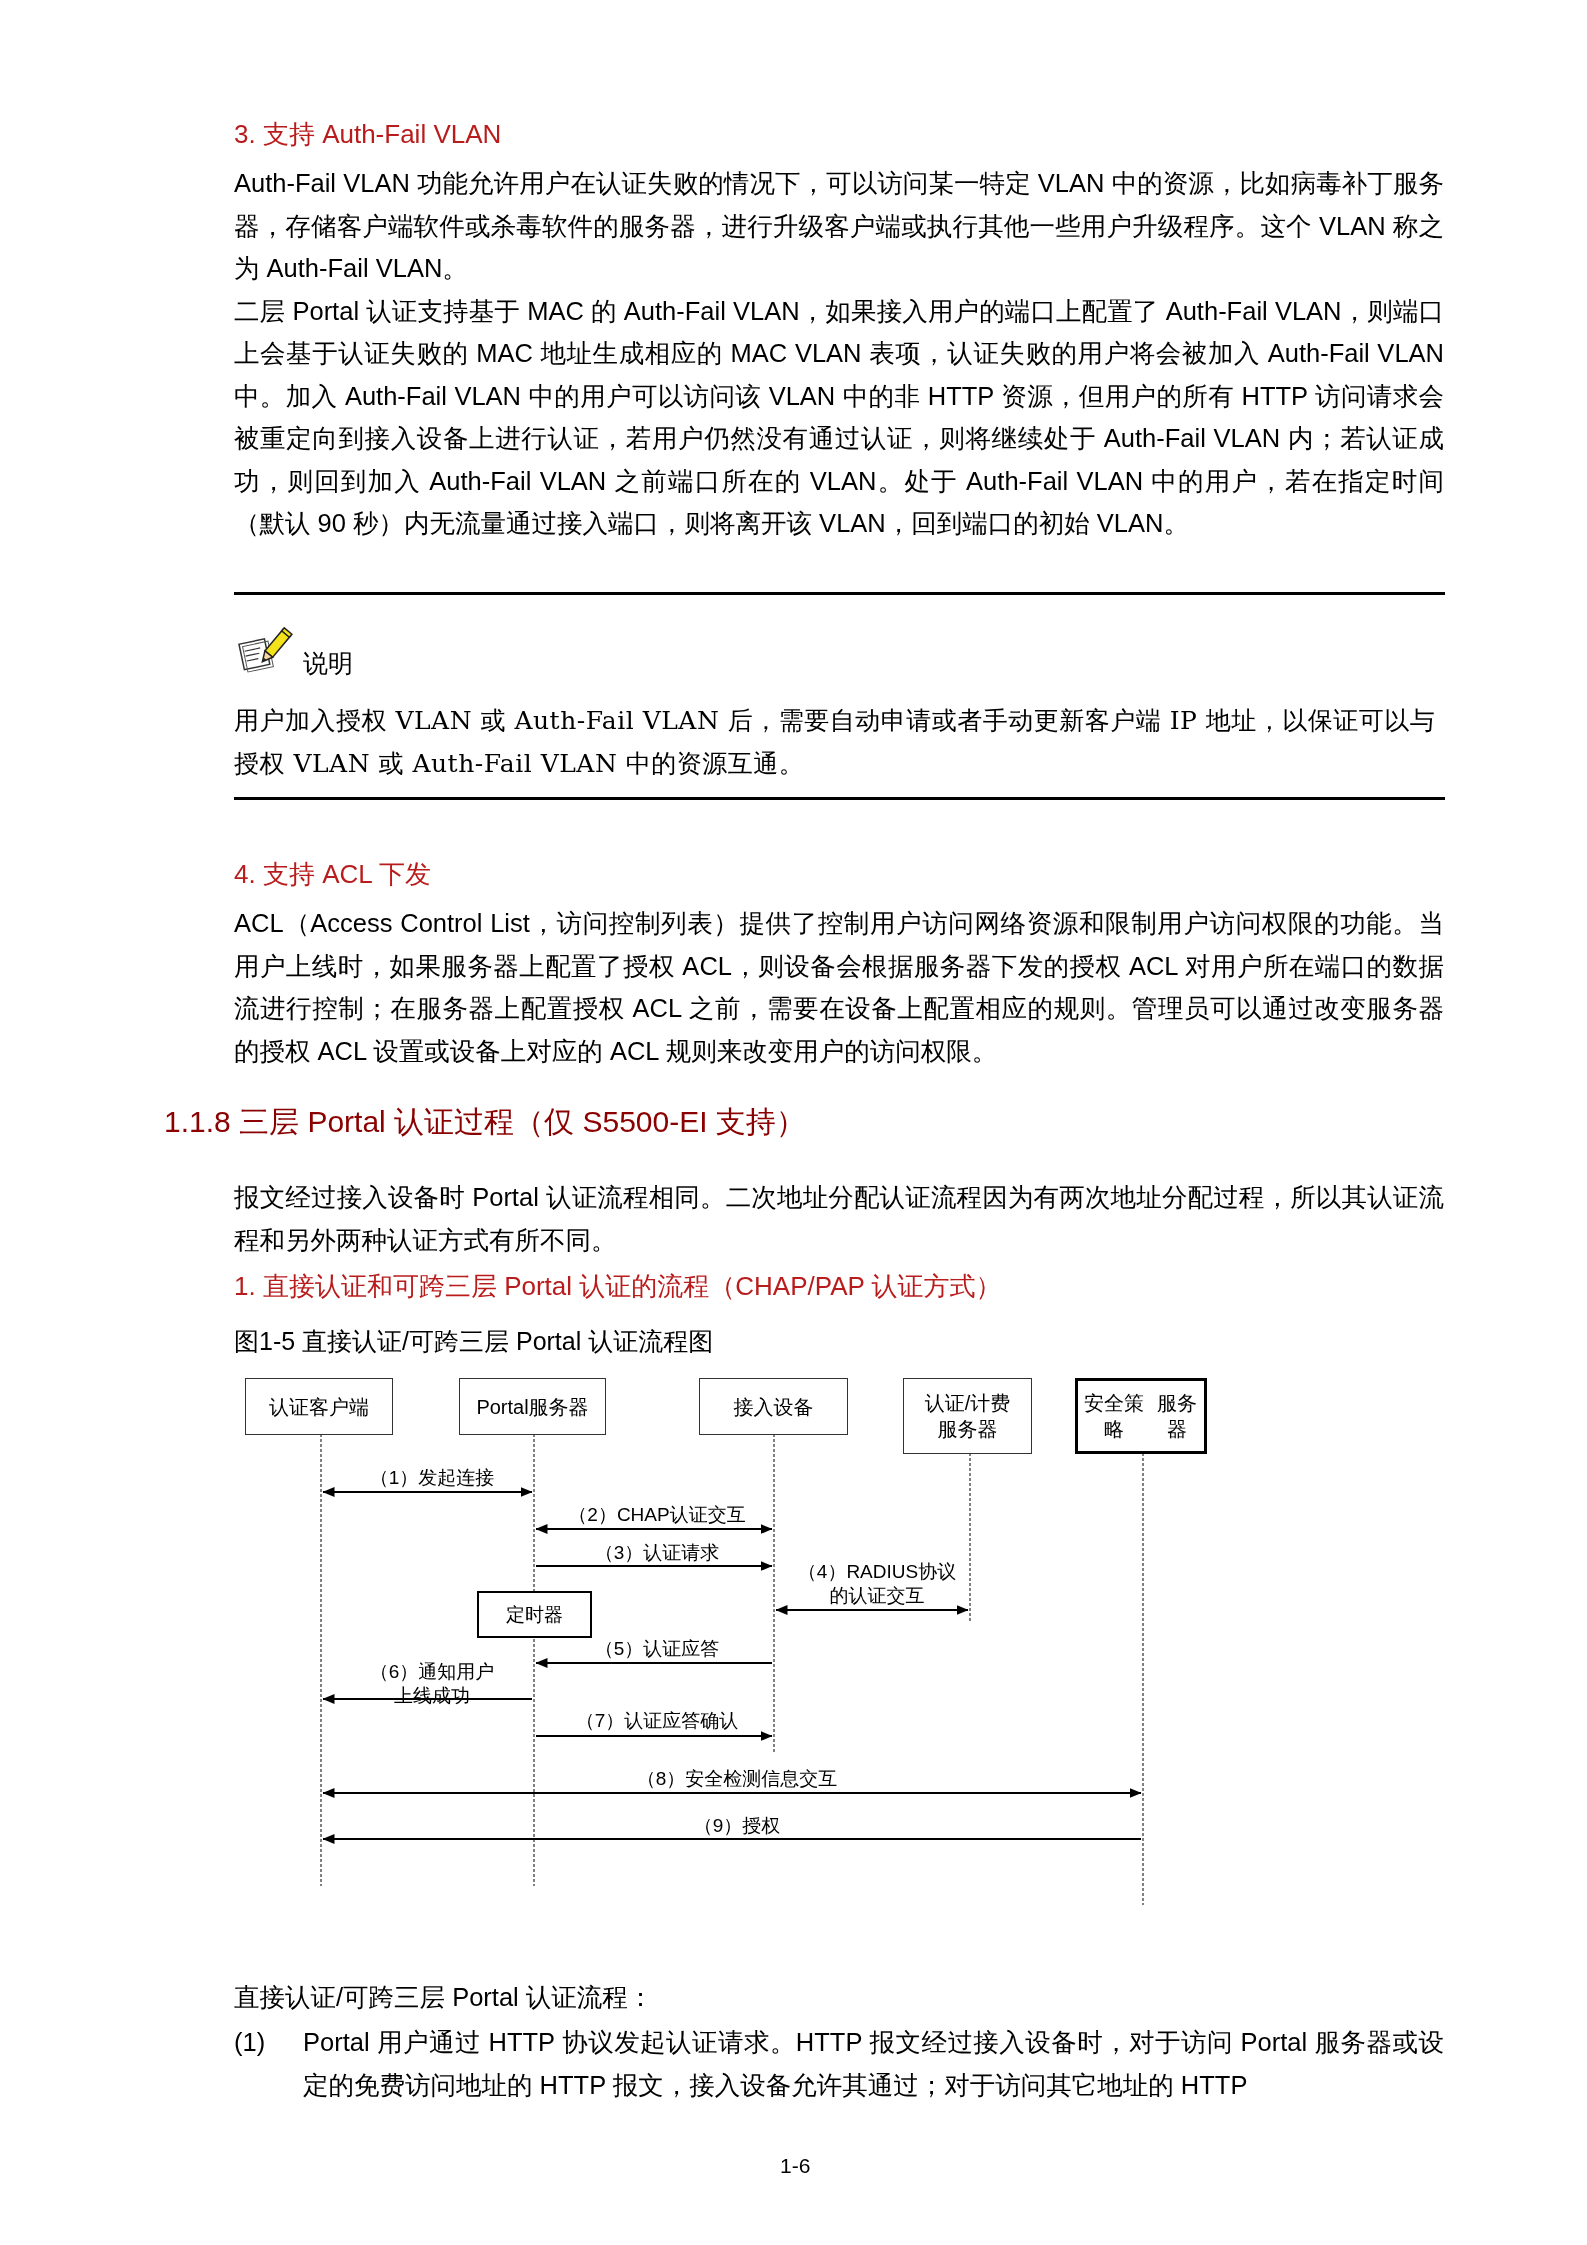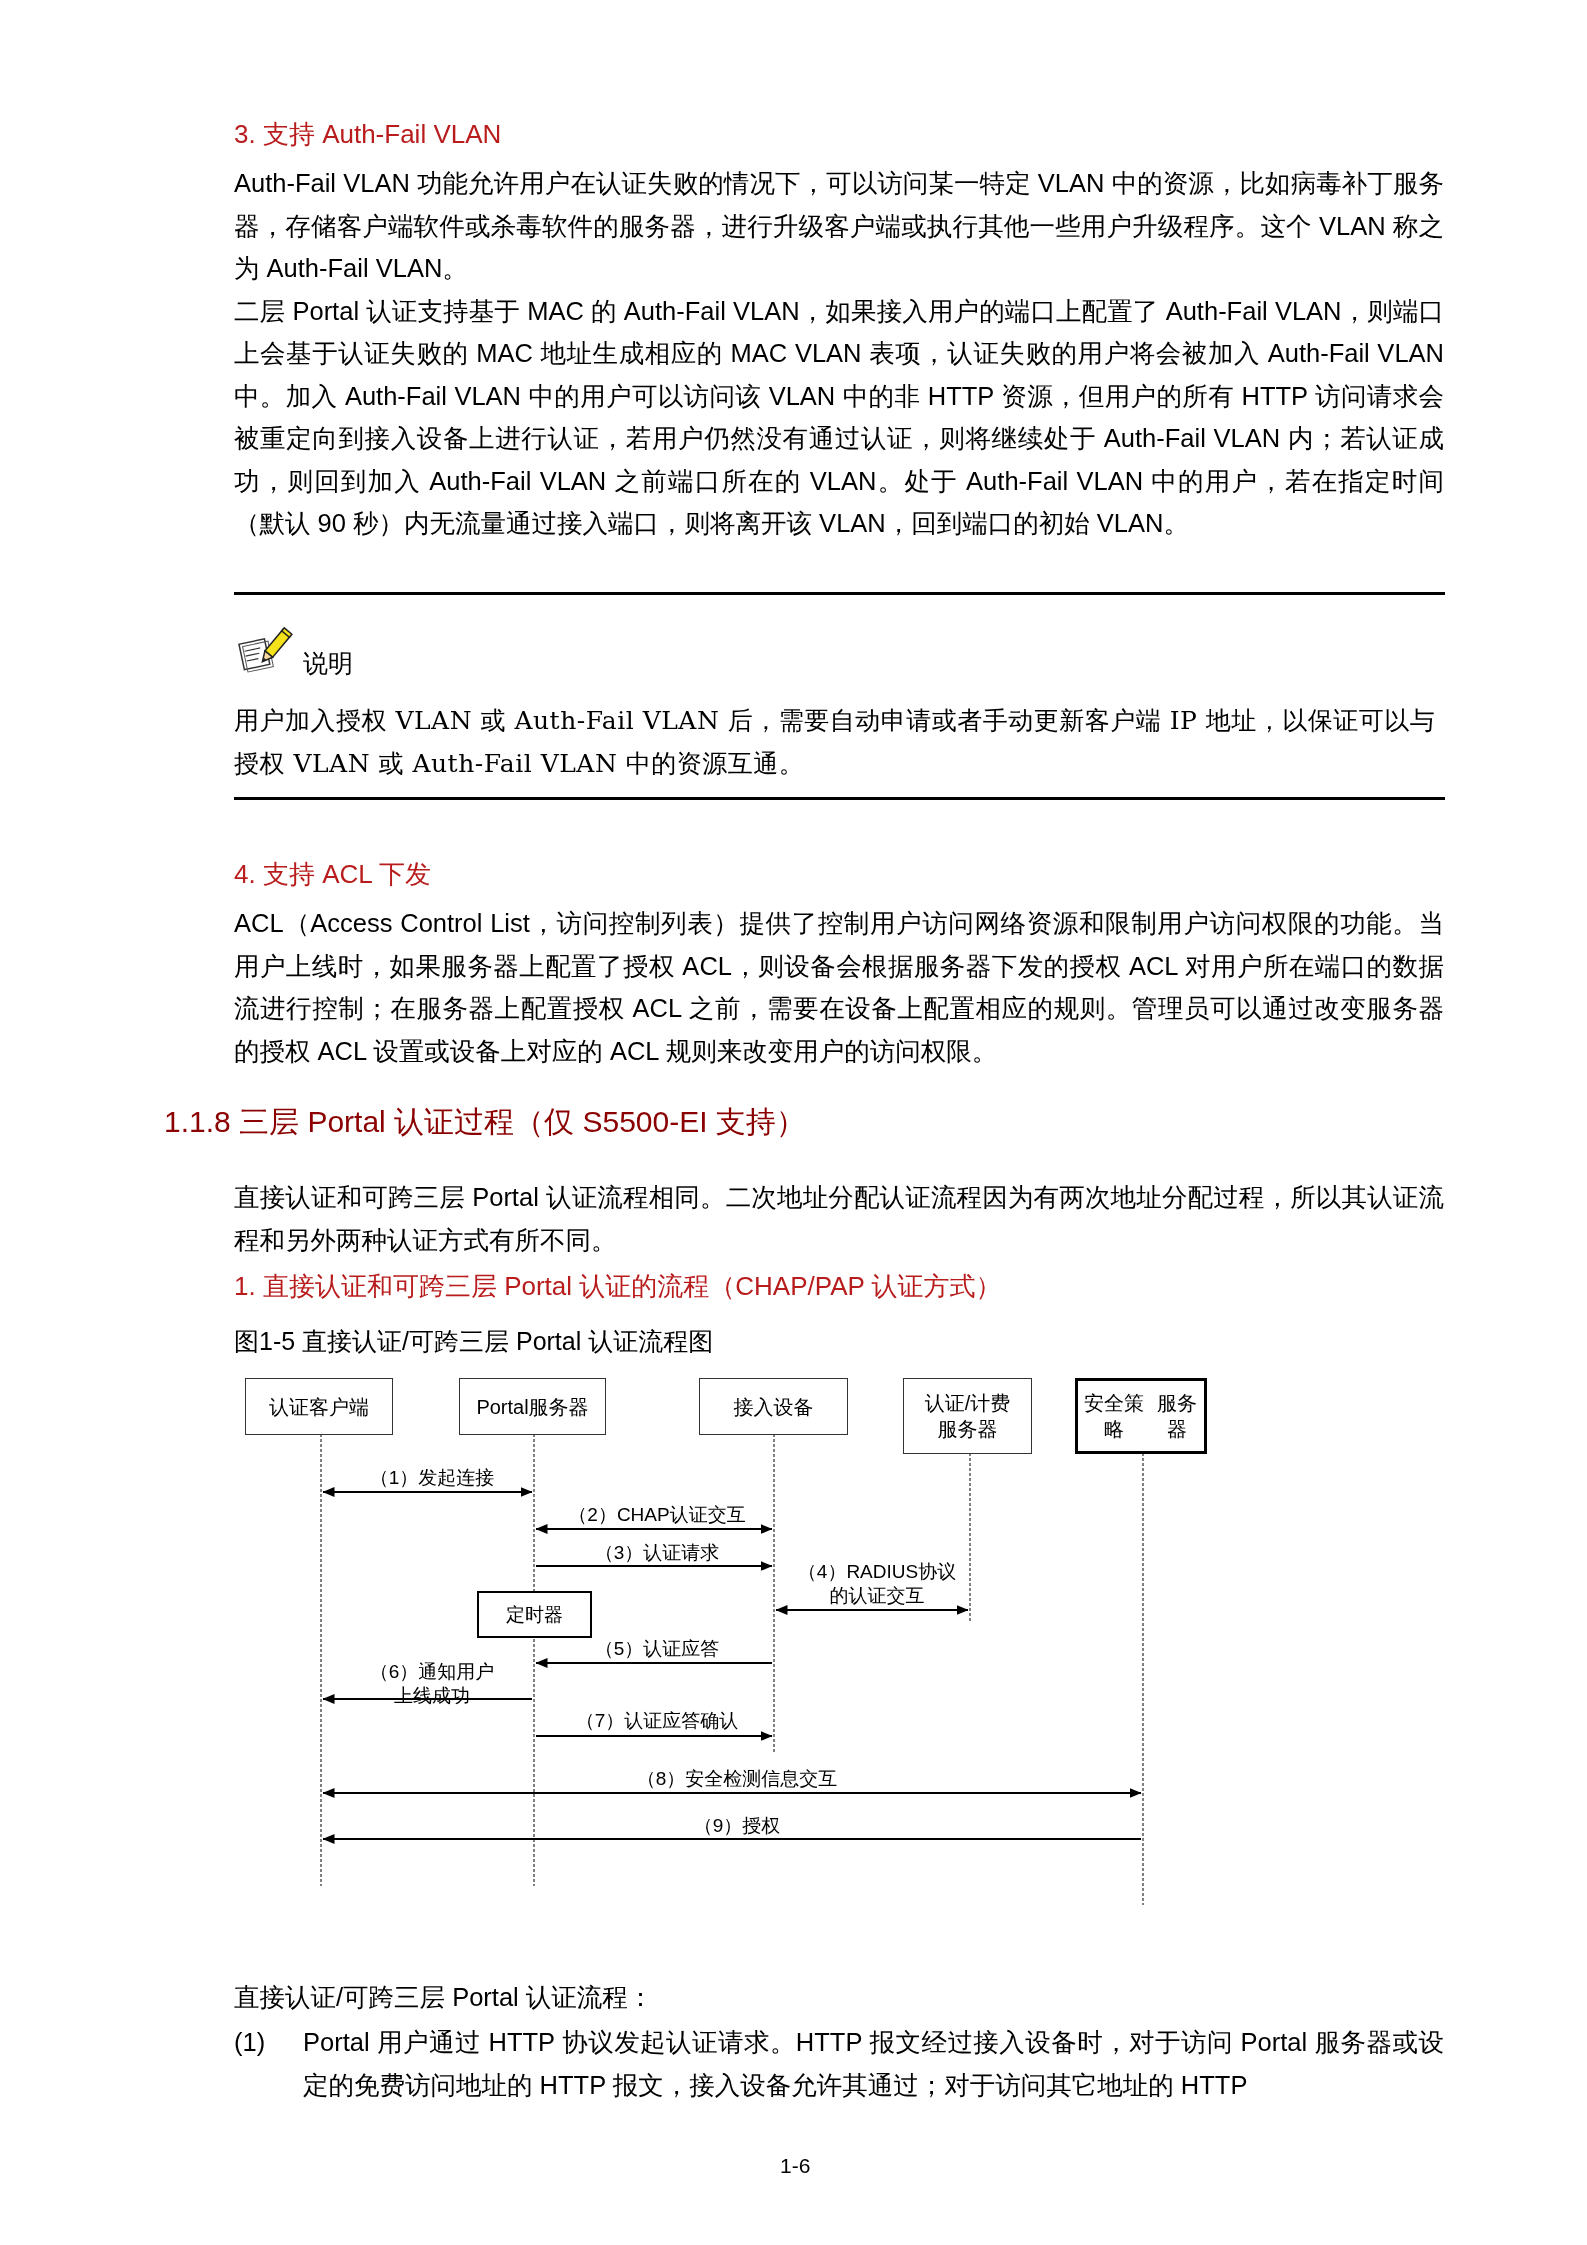--- a/index.html
+++ b/index.html
@@ -54,21 +54,21 @@
 
 <div class="rule" style="left:234px; top:797px; width:1211px;"></div>
 
 <div class="abs h-red" style="left:234px; top:857px;">4. 支持 ACL 下发</div>
 <div class="abs body-text" style="left:234px; top:902px; width:1210px;">
   <p>ACL（Access Control List，访问控制列表）提供了控制用户访问网络资源和限制用户访问权限的功能。当用户上线时，如果服务器上配置了授权 ACL，则设备会根据服务器下发的授权 ACL 对用户所在端口的数据流进行控制；在服务器上配置授权 ACL 之前，需要在设备上配置相应的规则。管理员可以通过改变服务器的授权 ACL 设置或设备上对应的 ACL 规则来改变用户的访问权限。</p>
 </div>
 
 <div class="abs h-sec" style="left:152px; top:1103px;margin-left:12px;">1.1.8  三层 Portal 认证过程（仅 S5500-EI 支持）</div>
 
-<div class="abs body-text" style="left:234px; top:1176px; width:1210px;">直接认证和可跨三层 Portal 认证流程相同。二次地址分配认证流程因为有两次地址分配过程，所以其认证流程和另外两种认证方式有所不同。</div>
+<div class="abs body-text" style="left:234px; top:1176px; width:1210px;">报文经过接入设备时 Portal 认证流程相同。二次地址分配认证流程因为有两次地址分配过程，所以其认证流程和另外两种认证方式有所不同。</div>
 
 <div class="abs h-red" style="left:234px; top:1269px;">1. 直接认证和可跨三层 Portal 认证的流程（CHAP/PAP 认证方式）</div>
 
 <div class="abs fig-title" style="left:234px; top:1324px;">图1-5 直接认证/可跨三层 Portal 认证流程图</div>
 
 <div class="abs" style="left:0; top:0; width:1587px; height:2245px; pointer-events:none;margin-left:7px;">
   <svg class="abs" style="left:0; top:0;" width="1587" height="2245" viewBox="0 0 1587 2245">
     <defs>
       <marker id="ah" viewBox="0 0 10 10" refX="9.5" refY="5" markerWidth="9" markerHeight="9" markerUnits="userSpaceOnUse" orient="auto-start-reverse">
         <path d="M0,0 L10,5 L0,10 z" fill="#000"></path>

